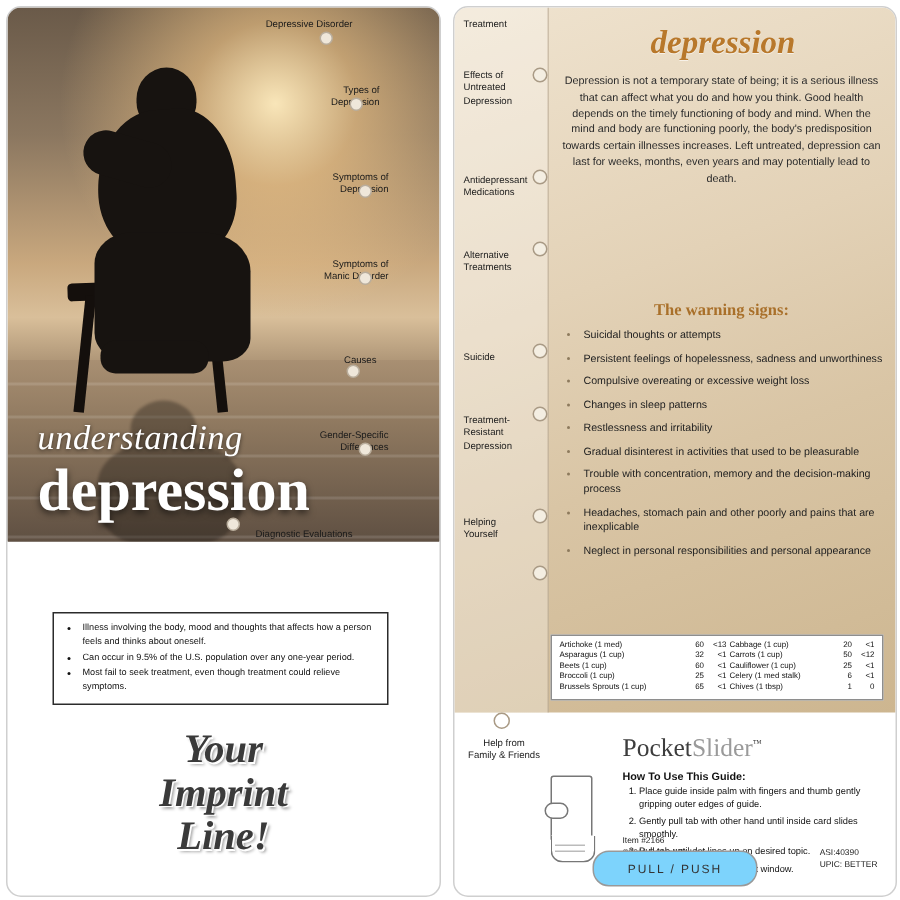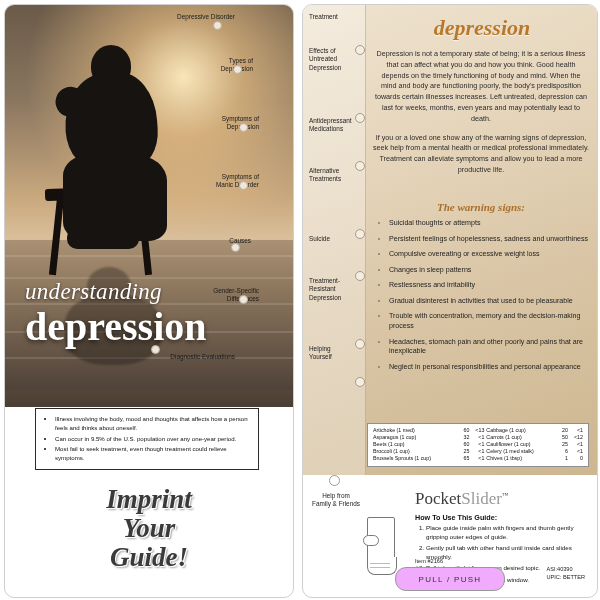--- a/index.html
+++ b/index.html
@@ -5,21 +5,21 @@
   html,body{margin:0;padding:0;background:#ffffff;}
   body{width:600px;height:600px;overflow:hidden;font-family:"Liberation Sans",sans-serif;}
   .page{position:relative;width:600px;height:600px;background:#ffffff;}
 
   
   .card{position:absolute;top:4px;height:592px;background:#fff;border:1px solid #cfcfcf;border-radius:10px;overflow:hidden;}
   .cardL{left:4px;width:288px;}
   .cardR{left:302px;width:294px;}
 
   
-  .photo{position:absolute;left:0;top:0;width:288px;height:402px;overflow:hidden;
+  .photo{position:absolute;left:0;top:0;width:288px;height:356px;overflow:hidden;
          background:
           radial-gradient(circle at 62% 18%, rgba(255,236,190,.95) 0%, rgba(255,208,140,.55) 16%, rgba(0,0,0,0) 42%),
           linear-gradient(#6a5a49 0%, #8b7760 24%, #c9a87e 48%, #d9bf9a 58%, #9c8468 70%, #6d5a48 86%, #4a3d33 100%);
   }
   
   .water{position:absolute;left:0;top:235px;width:288px;height:150px;
          background:linear-gradient(#a88f72 0%, #8e785f 30%, #6a5949 70%, #4e4239 100%);
          opacity:.95;}
   .ripple{position:absolute;left:0;width:288px;height:2px;background:rgba(255,255,255,.13);}
   
@@ -71,21 +71,21 @@
   .rdot{position:absolute;left:52px;width:8px;height:8px;border-radius:50%;background:#f4eee2;border:1px solid #a99a85;}
 
   .rtitle{position:absolute;left:72px;top:10px;width:214px;text-align:center;}
   .rt1{font-family:"Liberation Serif",serif;font-style:italic;font-weight:bold;font-size:22px;color:#b8782b;
        text-shadow:0 1px 0 rgba(255,255,255,.6);}
   .rt2{font-family:"Liberation Serif",serif;font-style:italic;font-size:11.5px;color:#6a5a45;margin-top:-2px;}
 
   .rbody{position:absolute;left:70px;top:44px;width:216px;text-align:center;font-size:7.2px;line-height:1.5;color:#2b2b2b;}
   .rbody p{margin:0 0 8px 0;}
   .warnhead{position:absolute;left:70px;top:196px;width:216px;text-align:center;
-            font-family:"Liberation Serif",serif;font-style:italic;font-weight:bold;font-size:11px;color:#a9702a;}
+            font-family:"Liberation Serif",serif;font-weight:bold;font-size:11px;color:#a9702a;}
   .warnlist{position:absolute;left:74px;top:214px;width:212px;}
   .warnlist li{font-size:7.1px;line-height:1.35;color:#222;margin-bottom:6px;}
   .warnlist ul{margin:0;padding-left:12px;}
   .warnlist ul li::marker{color:#8d7a5d;}
 
   .veg{position:absolute;left:64px;top:418px;width:222px;height:44px;background:#fff;border:1px solid #8e8e8e;
        box-sizing:border-box;padding:3px 4px;}
   .veg table{border-collapse:collapse;width:100%;}
   .veg td{font-size:5.3px;color:#111;padding:0.4px 1px;white-space:nowrap;}
   .veg td.n{text-align:right;width:13px;}
@@ -105,21 +105,21 @@
   .handart{position:absolute;left:58px;top:512px;width:44px;height:58px;}
   .handart .cardsm{position:absolute;left:6px;top:0;width:26px;height:42px;border:1px solid #777;background:#fff;border-radius:2px;}
   .handart .thumb{position:absolute;left:2px;top:18px;width:14px;height:9px;border:1px solid #777;border-radius:6px;background:#fff;}
   .handart .wrist{position:absolute;left:6px;top:40px;width:28px;height:17px;border:1px solid #777;border-top:none;border-radius:0 0 8px 8px;background:#fff;}
   .handart .ln{position:absolute;left:9px;width:20px;height:1px;background:#bbb;}
 
   .legal{position:absolute;left:112px;bottom:16px;font-size:5.6px;color:#222;line-height:1.45;}
   .legalR{position:absolute;right:12px;bottom:16px;font-size:5.6px;color:#222;line-height:1.45;text-align:left;}
 
   .pullpush{position:absolute;left:50%;transform:translateX(-50%);bottom:6px;width:108px;height:22px;
-            border:1px solid #999;border-radius:11px;background:#f0abfc;
+            border:1px solid #999;border-radius:11px;background:#7dd3fc;
             font-size:8px;letter-spacing:1.3px;color:#333;display:flex;align-items:center;justify-content:center;}
 </style>
 </head>
 <body>
 
 <div class="page">
 
   <div class="card cardL">
 
     <div class="photo">
@@ -179,23 +179,23 @@
 
     <div class="factbox">
       <ul>
         <li>Illness involving the body, mood and thoughts that affects how a person feels and thinks about oneself.</li>
         <li>Can occur in 9.5% of the U.S. population over any one-year period.</li>
         <li>Most fail to seek treatment, even though treatment could relieve symptoms.</li>
       </ul>
     </div>
 
     <div class="imprint">
+      <div>Your</div>
       <div>Imprint</div>
-      <div>Your</div>
-      <div>Guide!</div>
+      <div>Line!</div>
     </div>
 
   </div>
 
   <div class="card cardR">
     <div class="rgrad"></div>
     <div class="lcol"></div>
 
     <div class="ritem" style="top:8px;">Treatment</div>
     <div class="rdot" style="top:40px;"></div>
@@ -217,21 +217,20 @@
 
     <div class="ritem" style="top:340px;">Helping<br>Yourself</div>
     <div class="rdot" style="top:372px;"></div>
 
     <div class="rtitle">
       <div class="rt1">depression</div>
     </div>
 
     <div class="rbody">
       <p>Depression is not a temporary state of being; it is a serious illness that can affect what you do and how you think. Good health depends on the timely functioning of body and mind. When the mind and body are functioning poorly, the body's predisposition towards certain illnesses increases. Left untreated, depression can last for weeks, months, even years and may potentially lead to death.</p>
-      <p>If you or a loved one show any of the warning signs of depression, seek help from a mental health or medical professional immediately. Treatment can alleviate symptoms and allow you to lead a more productive life.</p>
     </div>
 
     <div class="warnhead">The warning signs:</div>
 
     <div class="warnlist">
       <ul>
         <li>Suicidal thoughts or attempts</li>
         <li>Persistent feelings of hopelessness, sadness and unworthiness</li>
         <li>Compulsive overeating or excessive weight loss</li>
         <li>Changes in sleep patterns</li>

